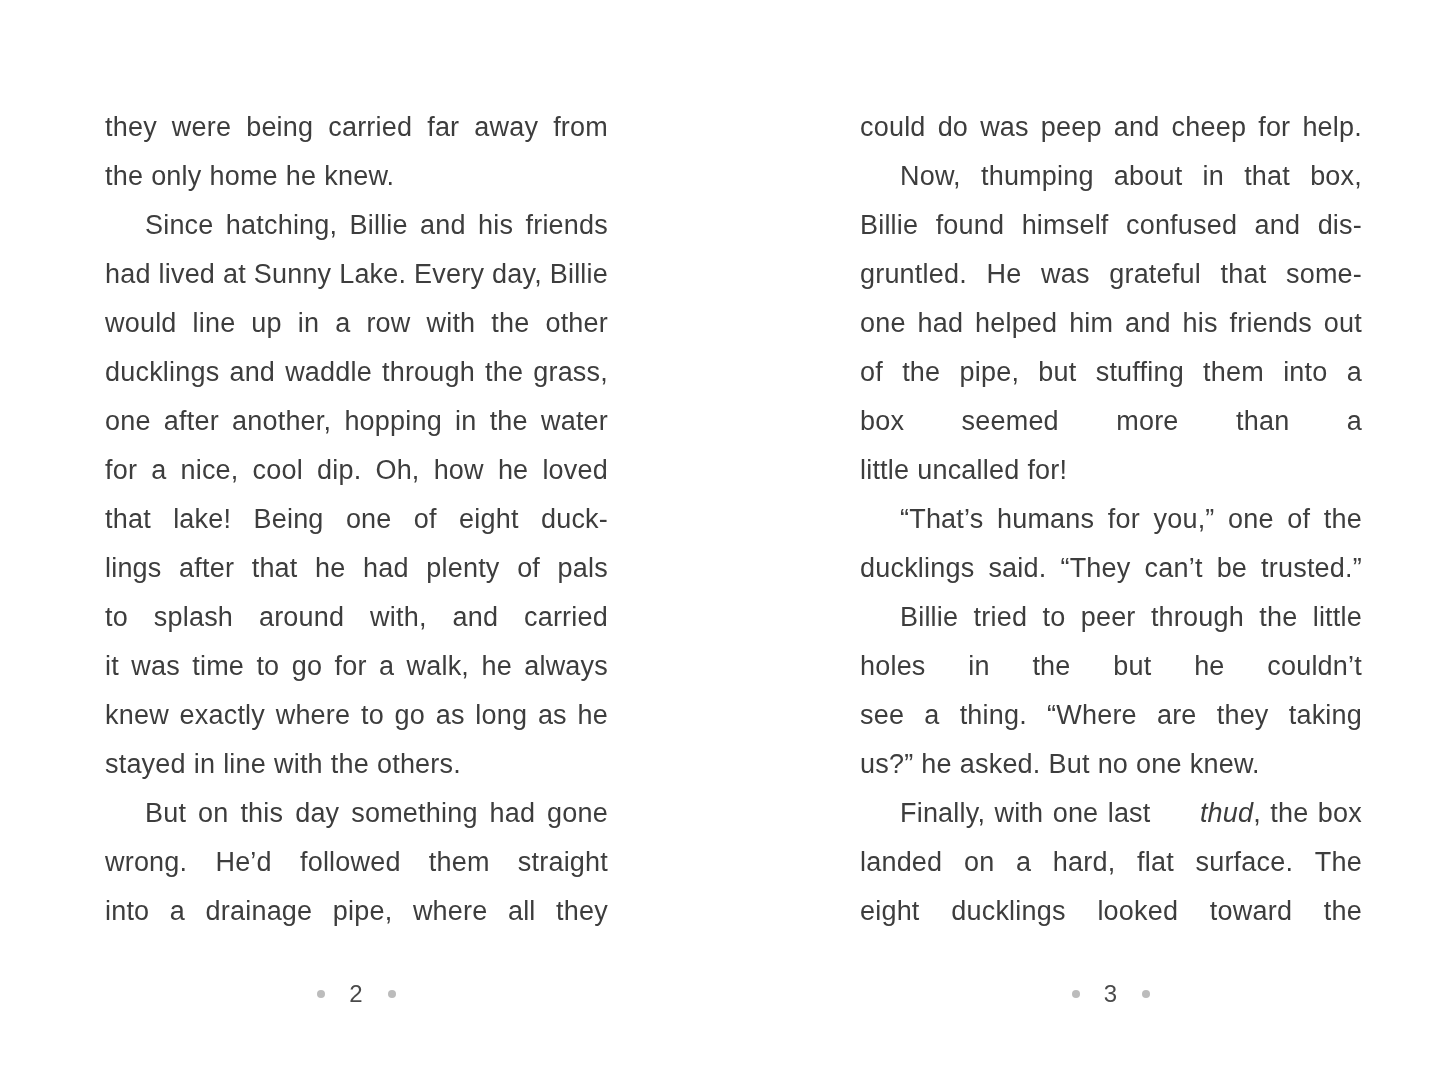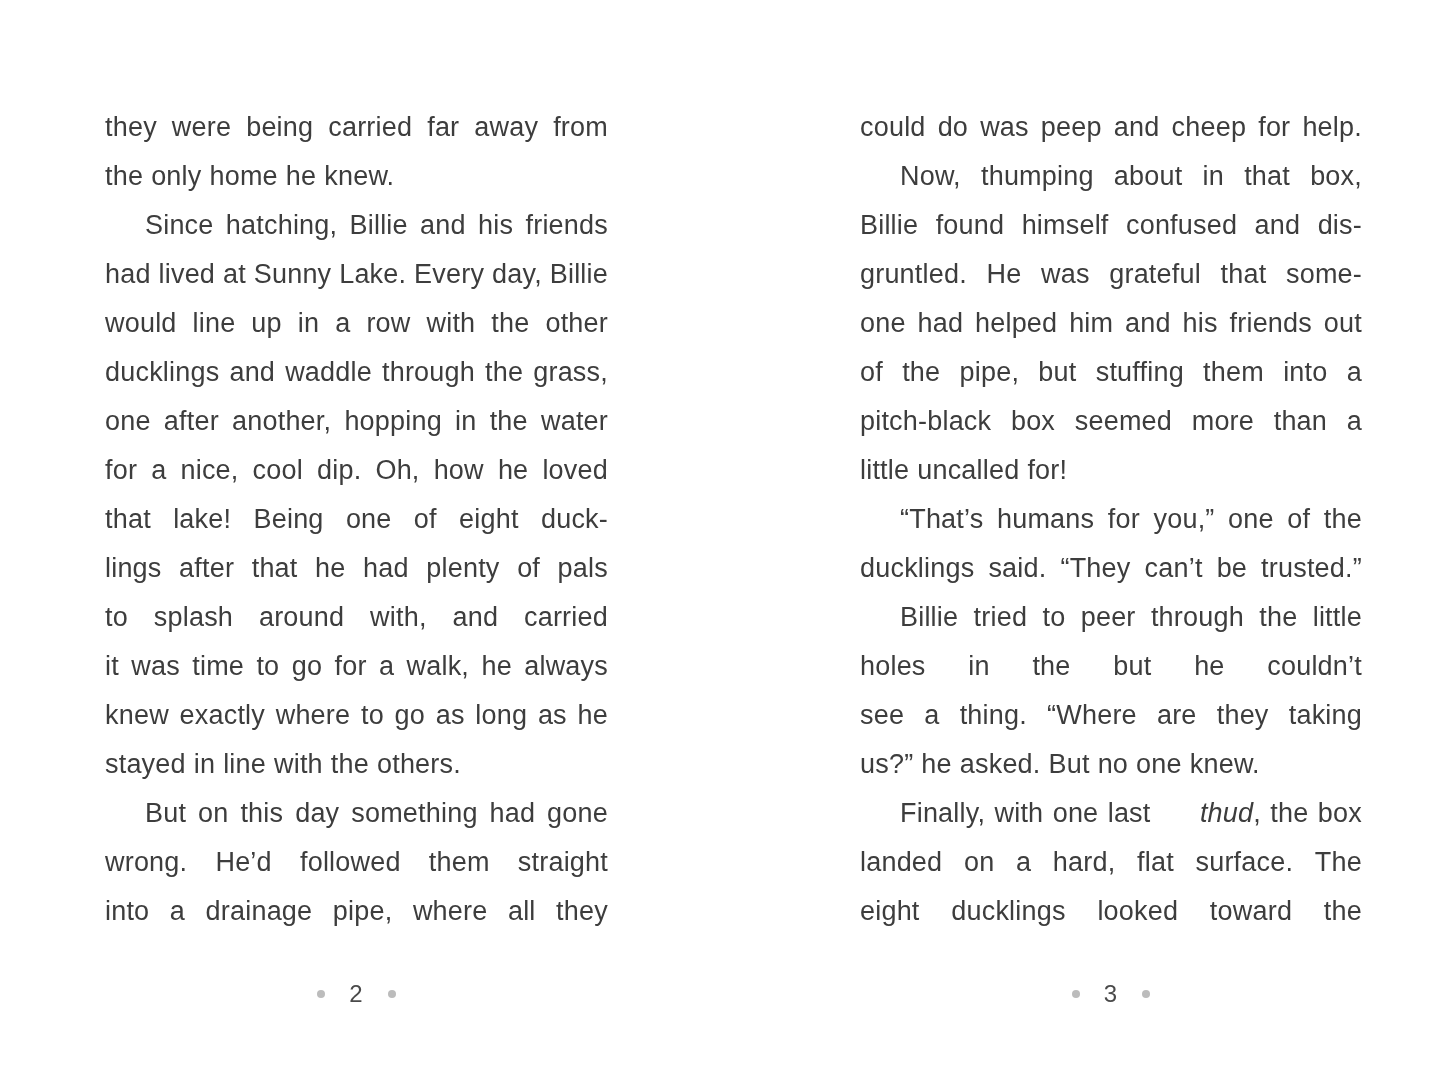--- a/index.html
+++ b/index.html
@@ -288,21 +288,20 @@
           <span><span>of</span></span>
           <span><span>the</span></span>
           <span><span>pipe,</span></span>
           <span><span>but</span></span>
           <span><span>stuffing</span></span>
           <span><span>them</span></span>
           <span><span>into</span></span>
           <span><span>a</span></span>
         </div>
         <div class="line justify">
-          <span><span>pitch-black</span></span>
           <span><span>box</span></span>
           <span><span>seemed</span></span>
           <span><span>more</span></span>
           <span><span>than</span></span>
           <span><span>a</span></span>
         </div>
         <div class="line">
           <span><span>little</span></span>
           <span><span>uncalled</span></span>
           <span><span>for!</span></span>

